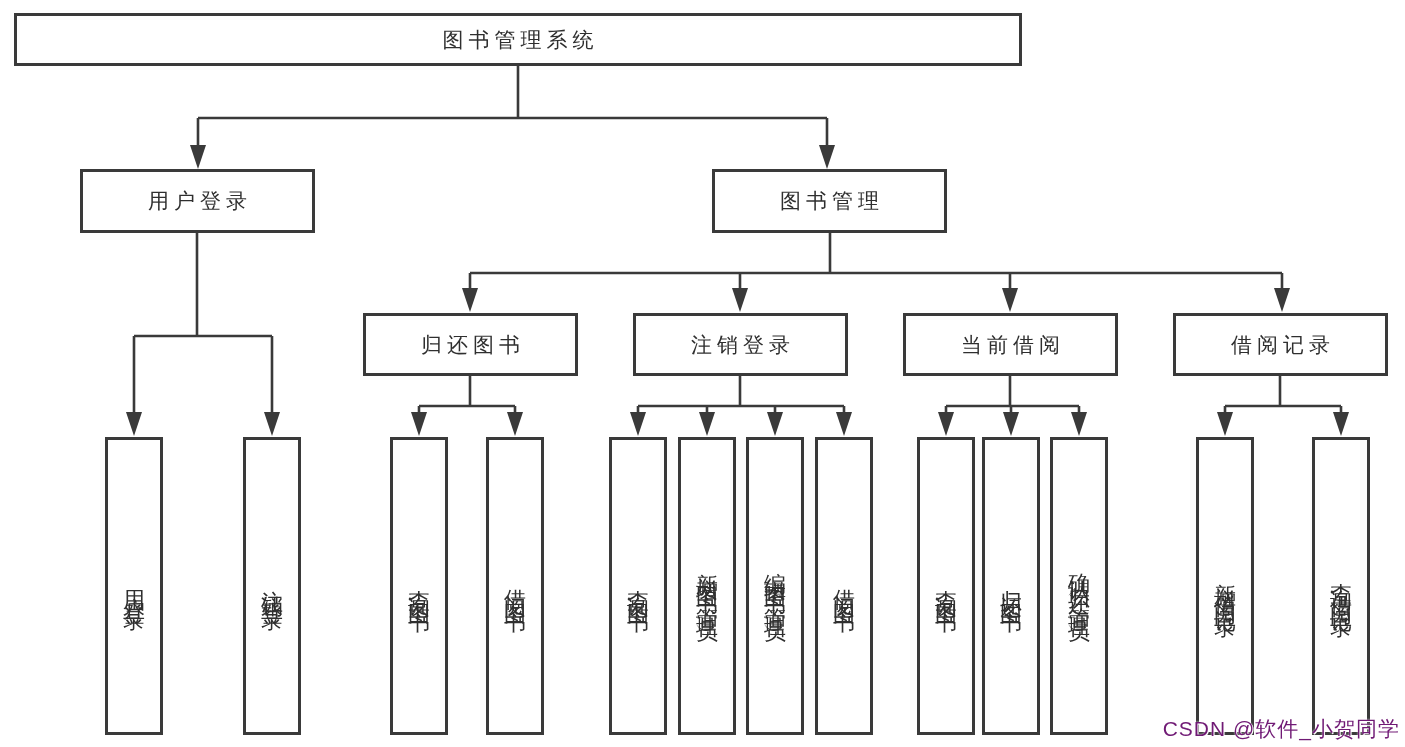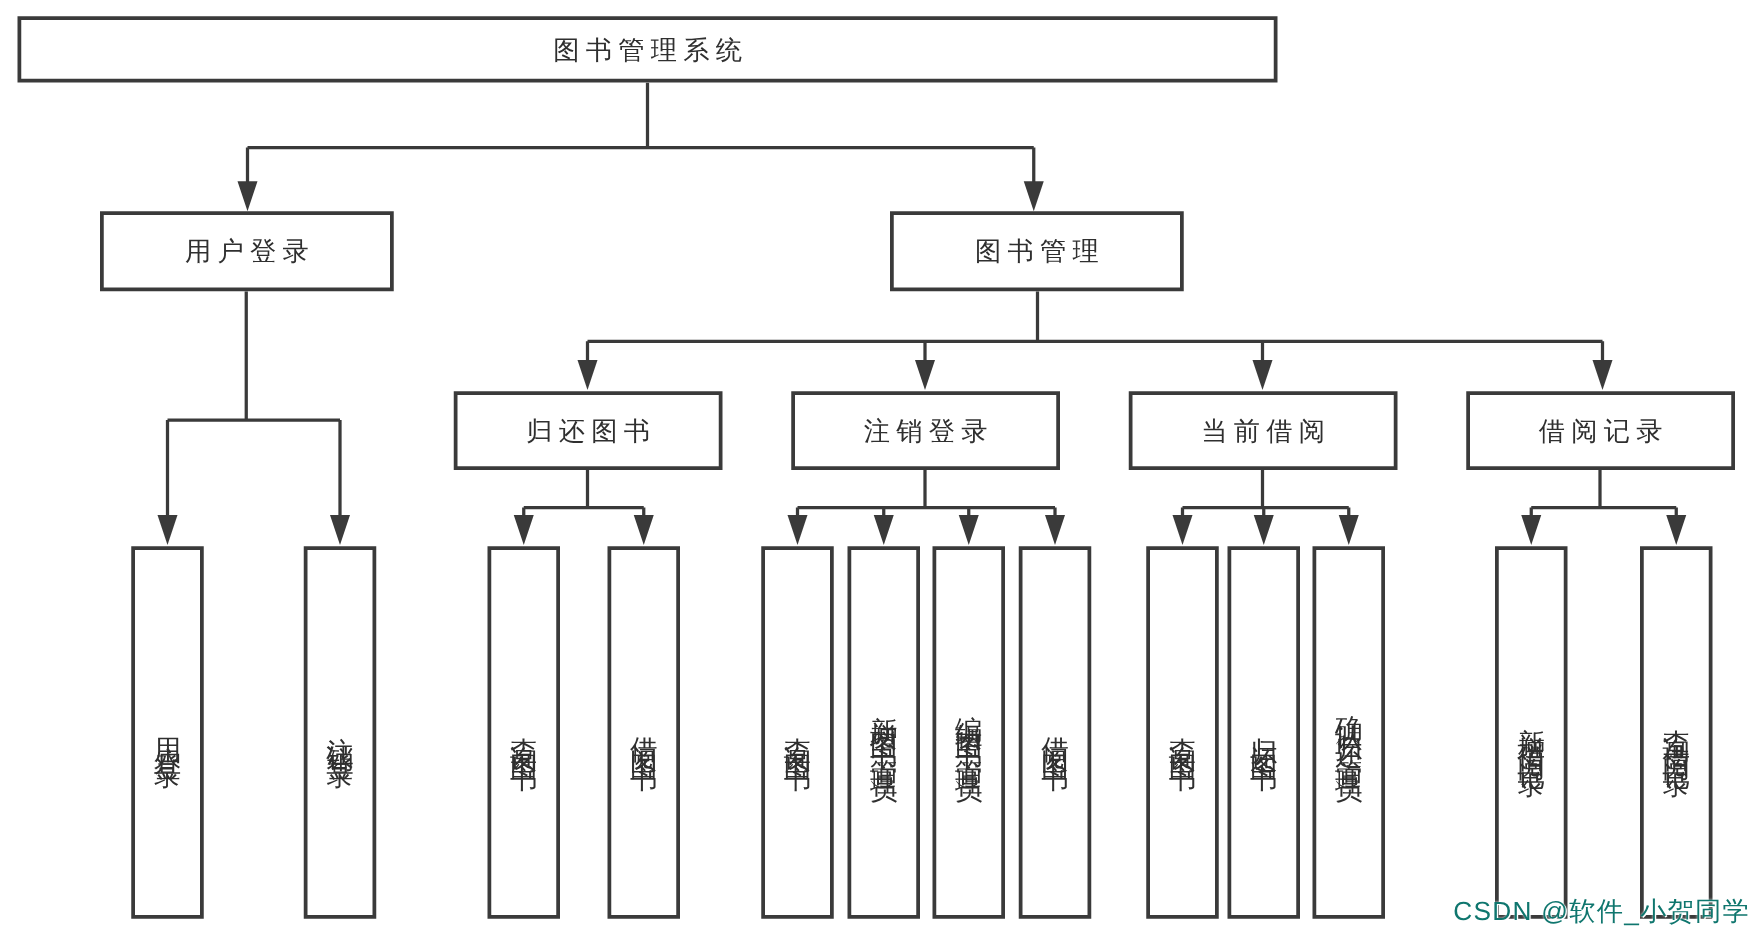--- a/index.html
+++ b/index.html
@@ -66,21 +66,21 @@
     writing-mode: vertical-rl;
     text-orientation: mixed;
     letter-spacing: 7px;
     line-height: 1;
     max-height: 284px;
   }
   .watermark {
     position: absolute;
     right: 5px;
     bottom: 4px;
-    color: #0f766e;
+    color: #701a75;
     font-size: 21px;
     letter-spacing: 1px;
     z-index: 3;
     text-shadow: 0 0 2px #ffffff, 1px 1px 0 #ffffff;
     white-space: nowrap;
   }
 </style>
 </head>
 <body>
 

